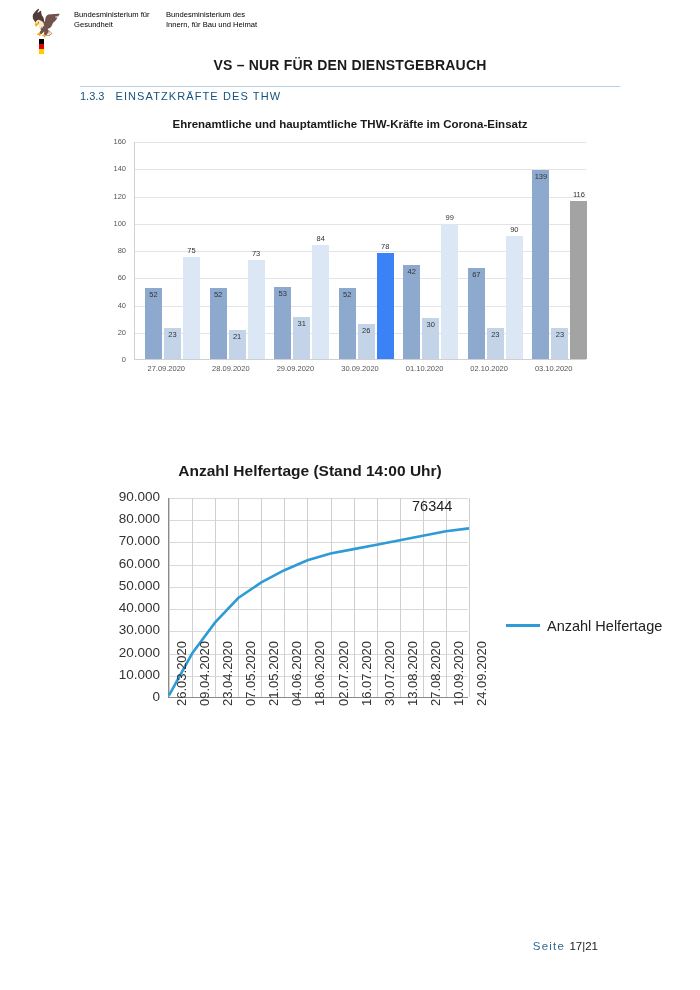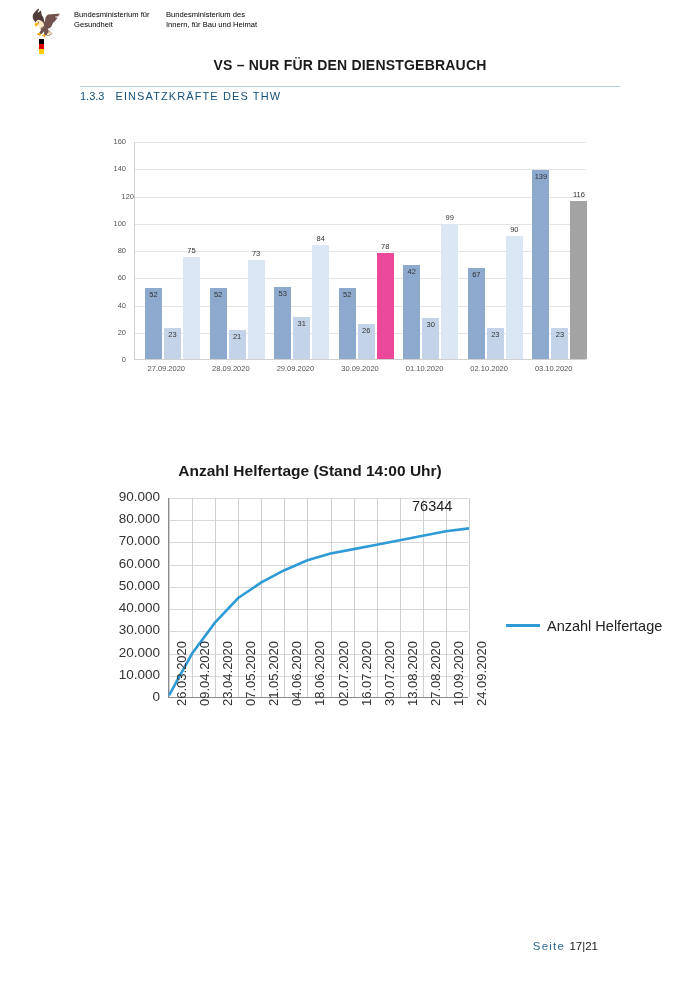--- a/index.html
+++ b/index.html
@@ -275,20 +275,21 @@
   <div class="ministry two">Bundesministerium des Innern, für Bau und Heimat</div>
 </div>
 <div class="classification">VS – NUR FÜR DEN DIENSTGEBRAUCH</div>
 
 <div class="heading-rule"></div>
 <div class="section-heading">
   <span class="num">1.3.3</span><span>EINSATZKRÄFTE DES THW</span>
 </div>
 
 <div class="chart1">
+  <div class="chart1-title">Ehrenamtliche und hauptamtliche THW-Kräfte im Corona-Einsatz</div>
   <div class="c1-plot" id="c1plot">
       <div class="c1-grid" style="top: 0px;"></div>
       <div class="c1-grid" style="top: 27.25px;"></div>
       <div class="c1-grid" style="top: 54.5px;"></div>
       <div class="c1-grid" style="top: 81.75px;"></div>
       <div class="c1-grid" style="top: 109px;"></div>
       <div class="c1-grid" style="top: 136.25px;"></div>
       <div class="c1-grid" style="top: 163.5px;"></div>
       <div class="c1-grid" style="top: 190.75px;"></div>
       <div class="c1-group" style="left: 0px; width: 64.5714px;">
@@ -324,21 +325,21 @@
           <div class="val">84</div>
         </div>
       </div>
       <div class="c1-group" style="left: 193.714px; width: 64.5714px;">
         <div class="c1-bar" style="left: 10px; height: 70.85px; background: rgb(142, 169, 206);">
           <div class="val inside">52</div>
         </div>
         <div class="c1-bar" style="left: 29px; height: 35.425px; background: rgb(195, 212, 232);">
           <div class="val inside">26</div>
         </div>
-        <div class="c1-bar" style="left: 48px; height: 106.275px; background: #ec4899;">
+        <div class="c1-bar" style="left: 48px; height: 106.275px; background: #3b82f6;">
           <div class="val">78</div>
         </div>
       </div>
       <div class="c1-group" style="left: 258.286px; width: 64.5714px;">
         <div class="c1-bar" style="left: 10px; height: 94.0125px; background: rgb(142, 169, 206);">
           <div class="val inside">42</div>
         </div>
         <div class="c1-bar" style="left: 29px; height: 40.875px; background: rgb(195, 212, 232);">
           <div class="val inside">30</div>
         </div>
@@ -365,21 +366,21 @@
           <div class="val inside">23</div>
         </div>
         <div class="c1-bar" style="left: 48px; height: 158.05px; background: #a3a3a3;">
           <div class="val">116</div>
         </div>
       </div>
     </div>
   <div id="c1axis">
       <div class="c1-ylabel" style="left: 0px; top: 25px;">160</div>
       <div class="c1-ylabel" style="left: 0px; top: 52.25px;">140</div>
-      <div class="c1-ylabel" style="left: 8px; top: 79.5px;">120</div>
+      <div class="c1-ylabel" style="left: 0px; top: 79.5px;">120</div>
       <div class="c1-ylabel" style="left: 0px; top: 106.75px;">100</div>
       <div class="c1-ylabel" style="left: 0px; top: 134px;">80</div>
       <div class="c1-ylabel" style="left: 0px; top: 161.25px;">60</div>
       <div class="c1-ylabel" style="left: 0px; top: 188.5px;">40</div>
       <div class="c1-ylabel" style="left: 0px; top: 215.75px;">20</div>
       <div class="c1-ylabel" style="left: 0px; top: 243px;">0</div>
       <div class="c1-xlabel" style="left: 54.2857px;">27.09.2020</div>
       <div class="c1-xlabel" style="left: 118.857px;">28.09.2020</div>
       <div class="c1-xlabel" style="left: 183.429px;">29.09.2020</div>
       <div class="c1-xlabel" style="left: 248px;">30.09.2020</div>

